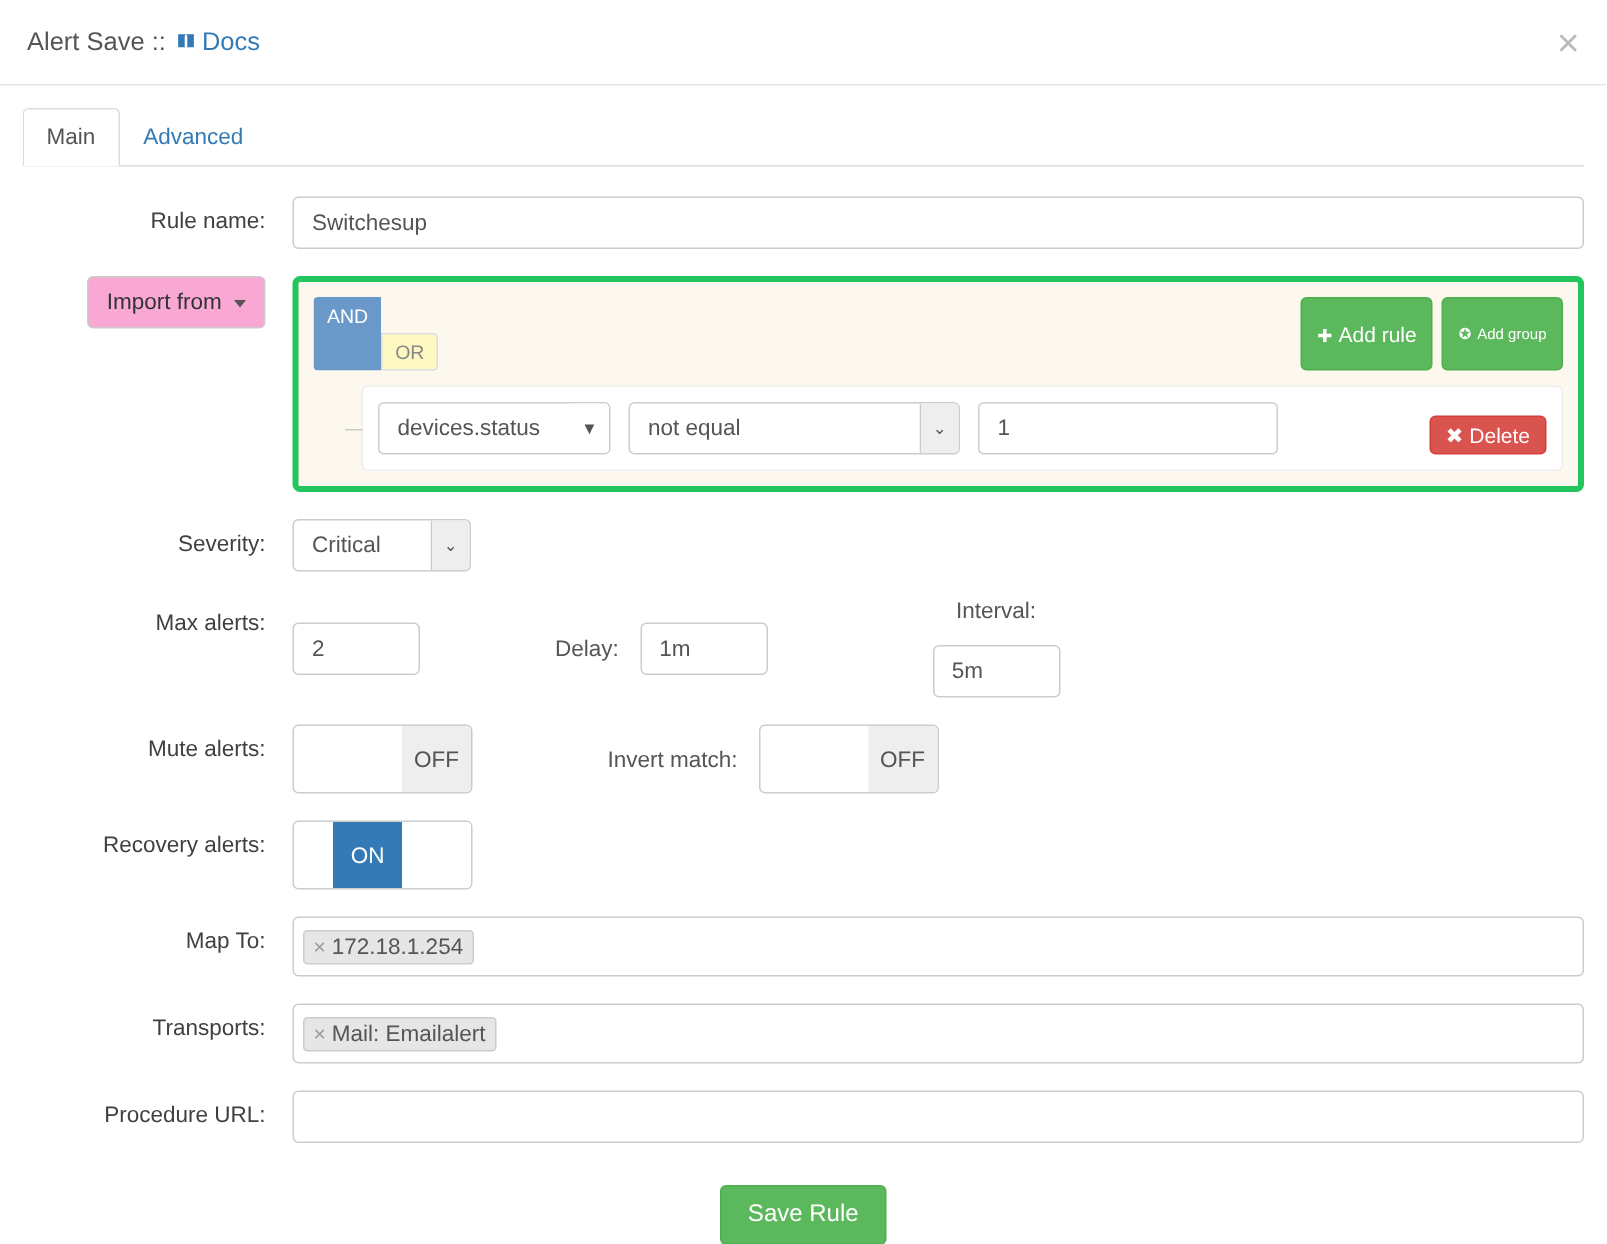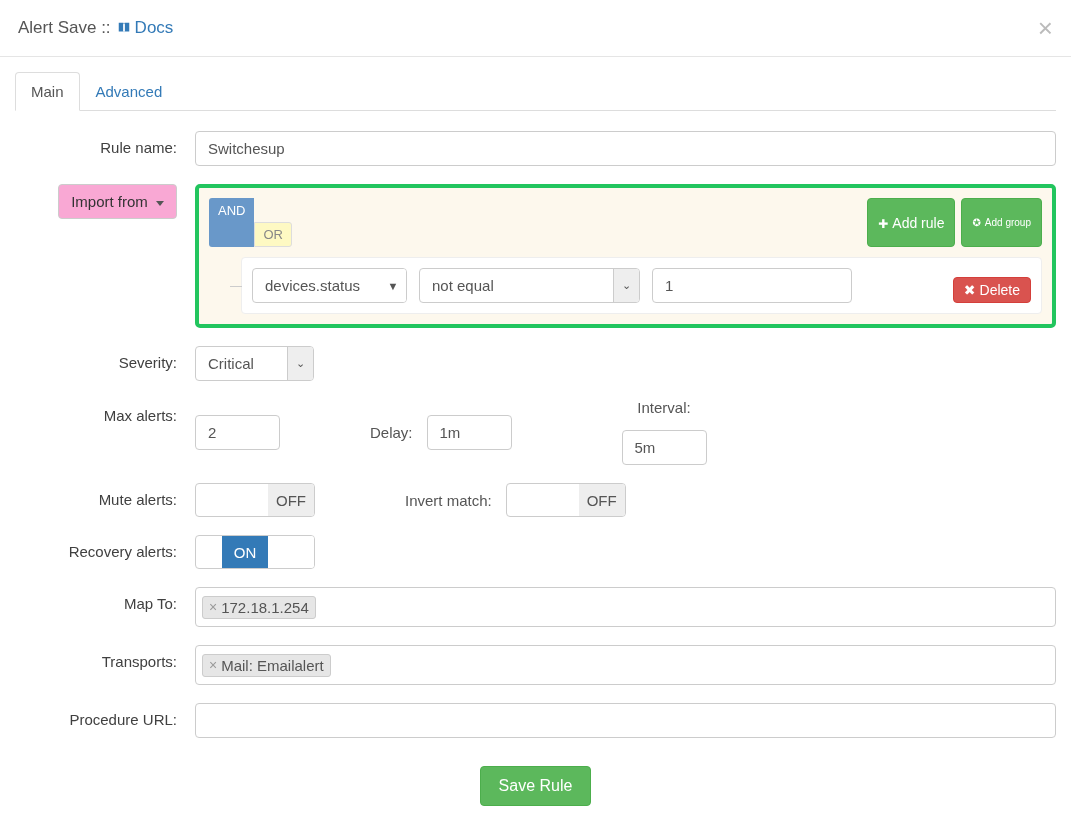--- a/index.html
+++ b/index.html
@@ -177,21 +177,21 @@
     gap: 14px;
   }
   .inline-field label { color: #555; }
   .small-input { width: 85px; }
   .toggle {
     display: inline-flex;
     border: 1px solid #ccc;
     border-radius: 4px;
     overflow: hidden;
     width: 120px;
-    height: 34px;
+    height: 46px;
     padding-left: 26px;
   }
   .toggle > div {
     flex: 1;
     display: flex;
     align-items: center;
     justify-content: center;
     font-size: 15px;
   }
   .toggle .on  { background: #337ab7; color: #fff; }

